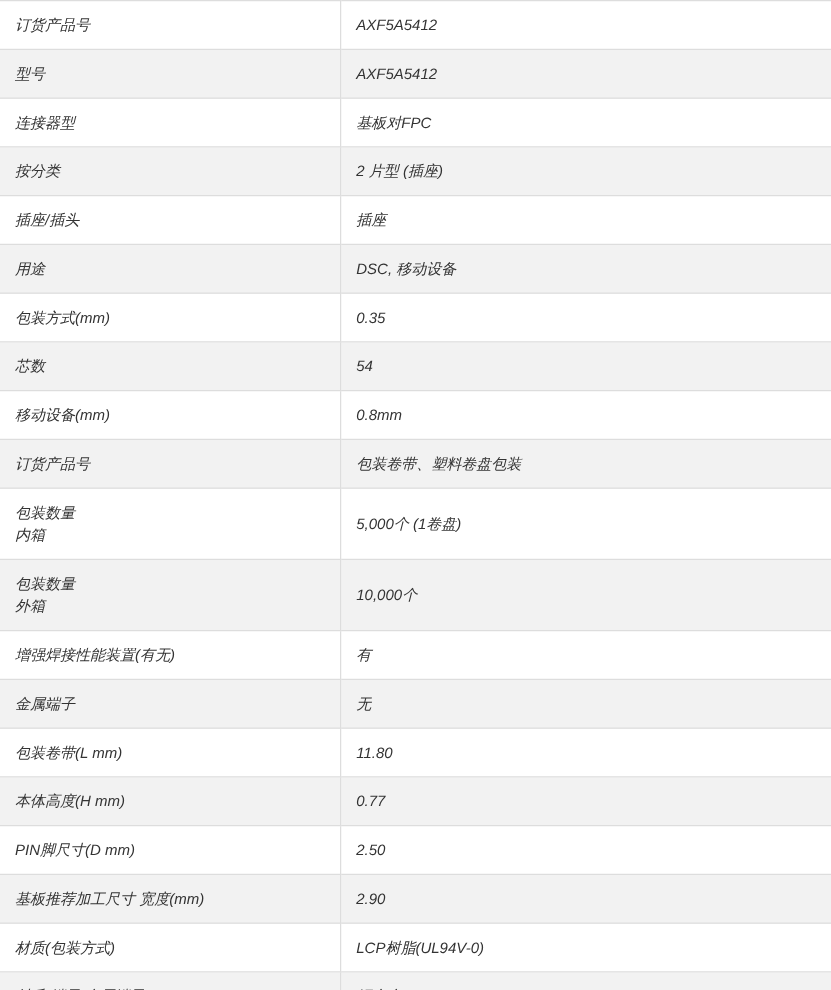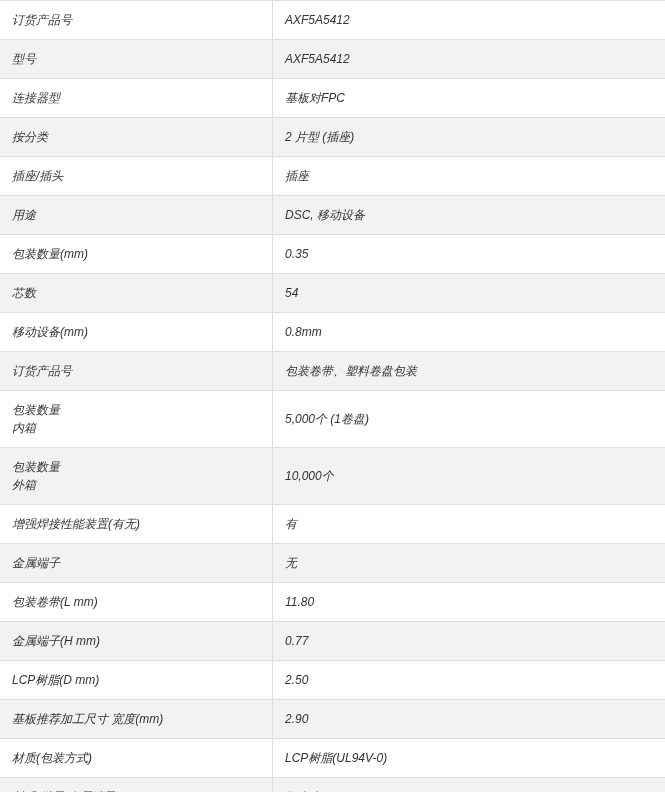--- a/index.html
+++ b/index.html
@@ -98,21 +98,21 @@
       <tr class="alt">
         <td class="label">
           <span class="label-line">用途</span>
         </td>
         <td class="value">
           <span class="label-line">DSC, 移动设备</span>
         </td>
       </tr>
       <tr>
         <td class="label">
-          <span class="label-line">包装数量(mm)</span>
+          <span class="label-line">包装方式(mm)</span>
         </td>
         <td class="value">
           <span class="label-line">0.35</span>
         </td>
       </tr>
       <tr class="alt">
         <td class="label">
           <span class="label-line">芯数</span>
         </td>
         <td class="value">
@@ -172,29 +172,29 @@
       <tr>
         <td class="label">
           <span class="label-line">包装卷带(L mm)</span>
         </td>
         <td class="value">
           <span class="label-line">11.80</span>
         </td>
       </tr>
       <tr class="alt">
         <td class="label">
-          <span class="label-line">金属端子(H mm)</span>
+          <span class="label-line">本体高度(H mm)</span>
         </td>
         <td class="value">
           <span class="label-line">0.77</span>
         </td>
       </tr>
       <tr>
         <td class="label">
-          <span class="label-line">LCP树脂(D mm)</span>
+          <span class="label-line">PIN脚尺寸(D mm)</span>
         </td>
         <td class="value">
           <span class="label-line">2.50</span>
         </td>
       </tr>
       <tr class="alt">
         <td class="label">
           <span class="label-line">基板推荐加工尺寸 宽度(mm)</span>
         </td>
         <td class="value">

